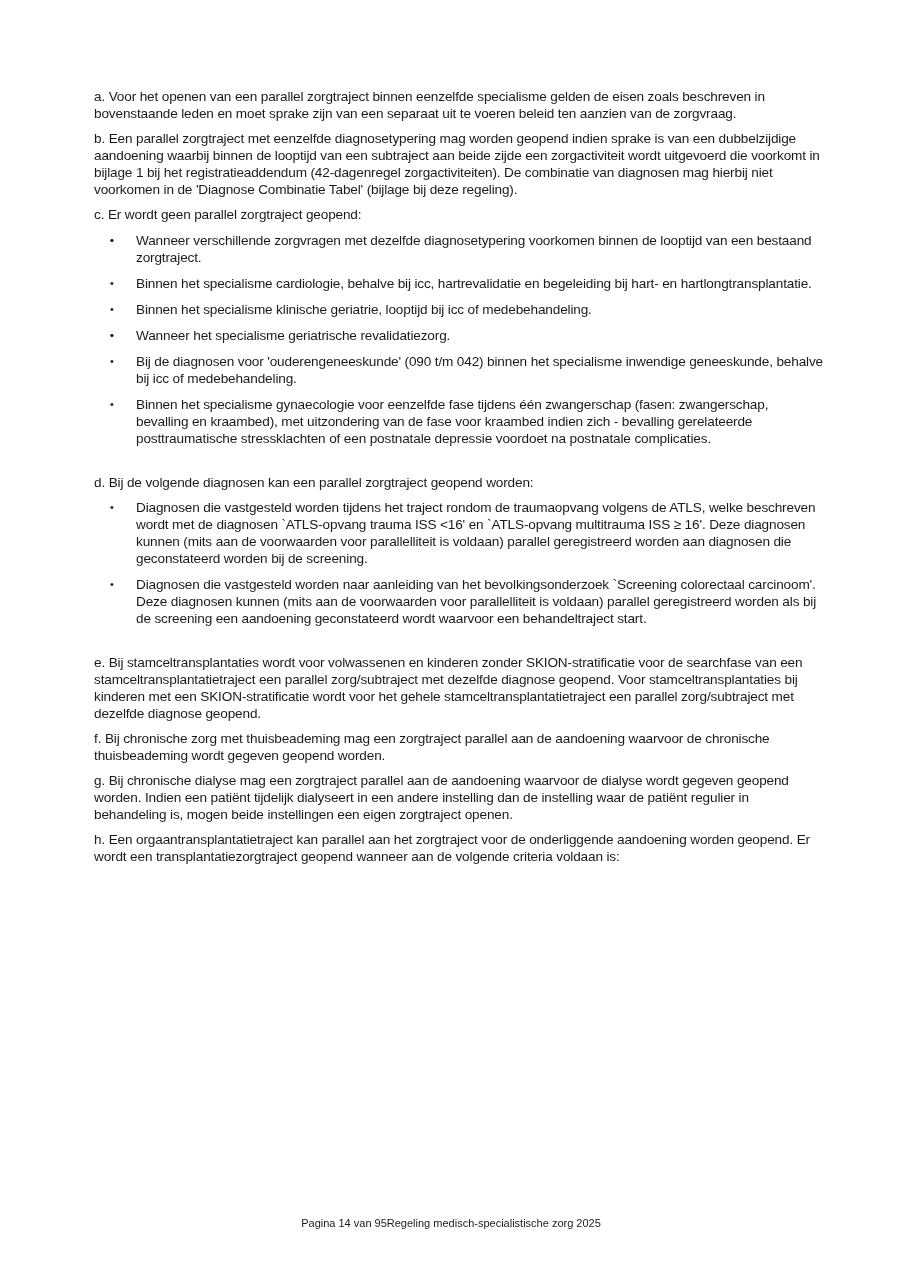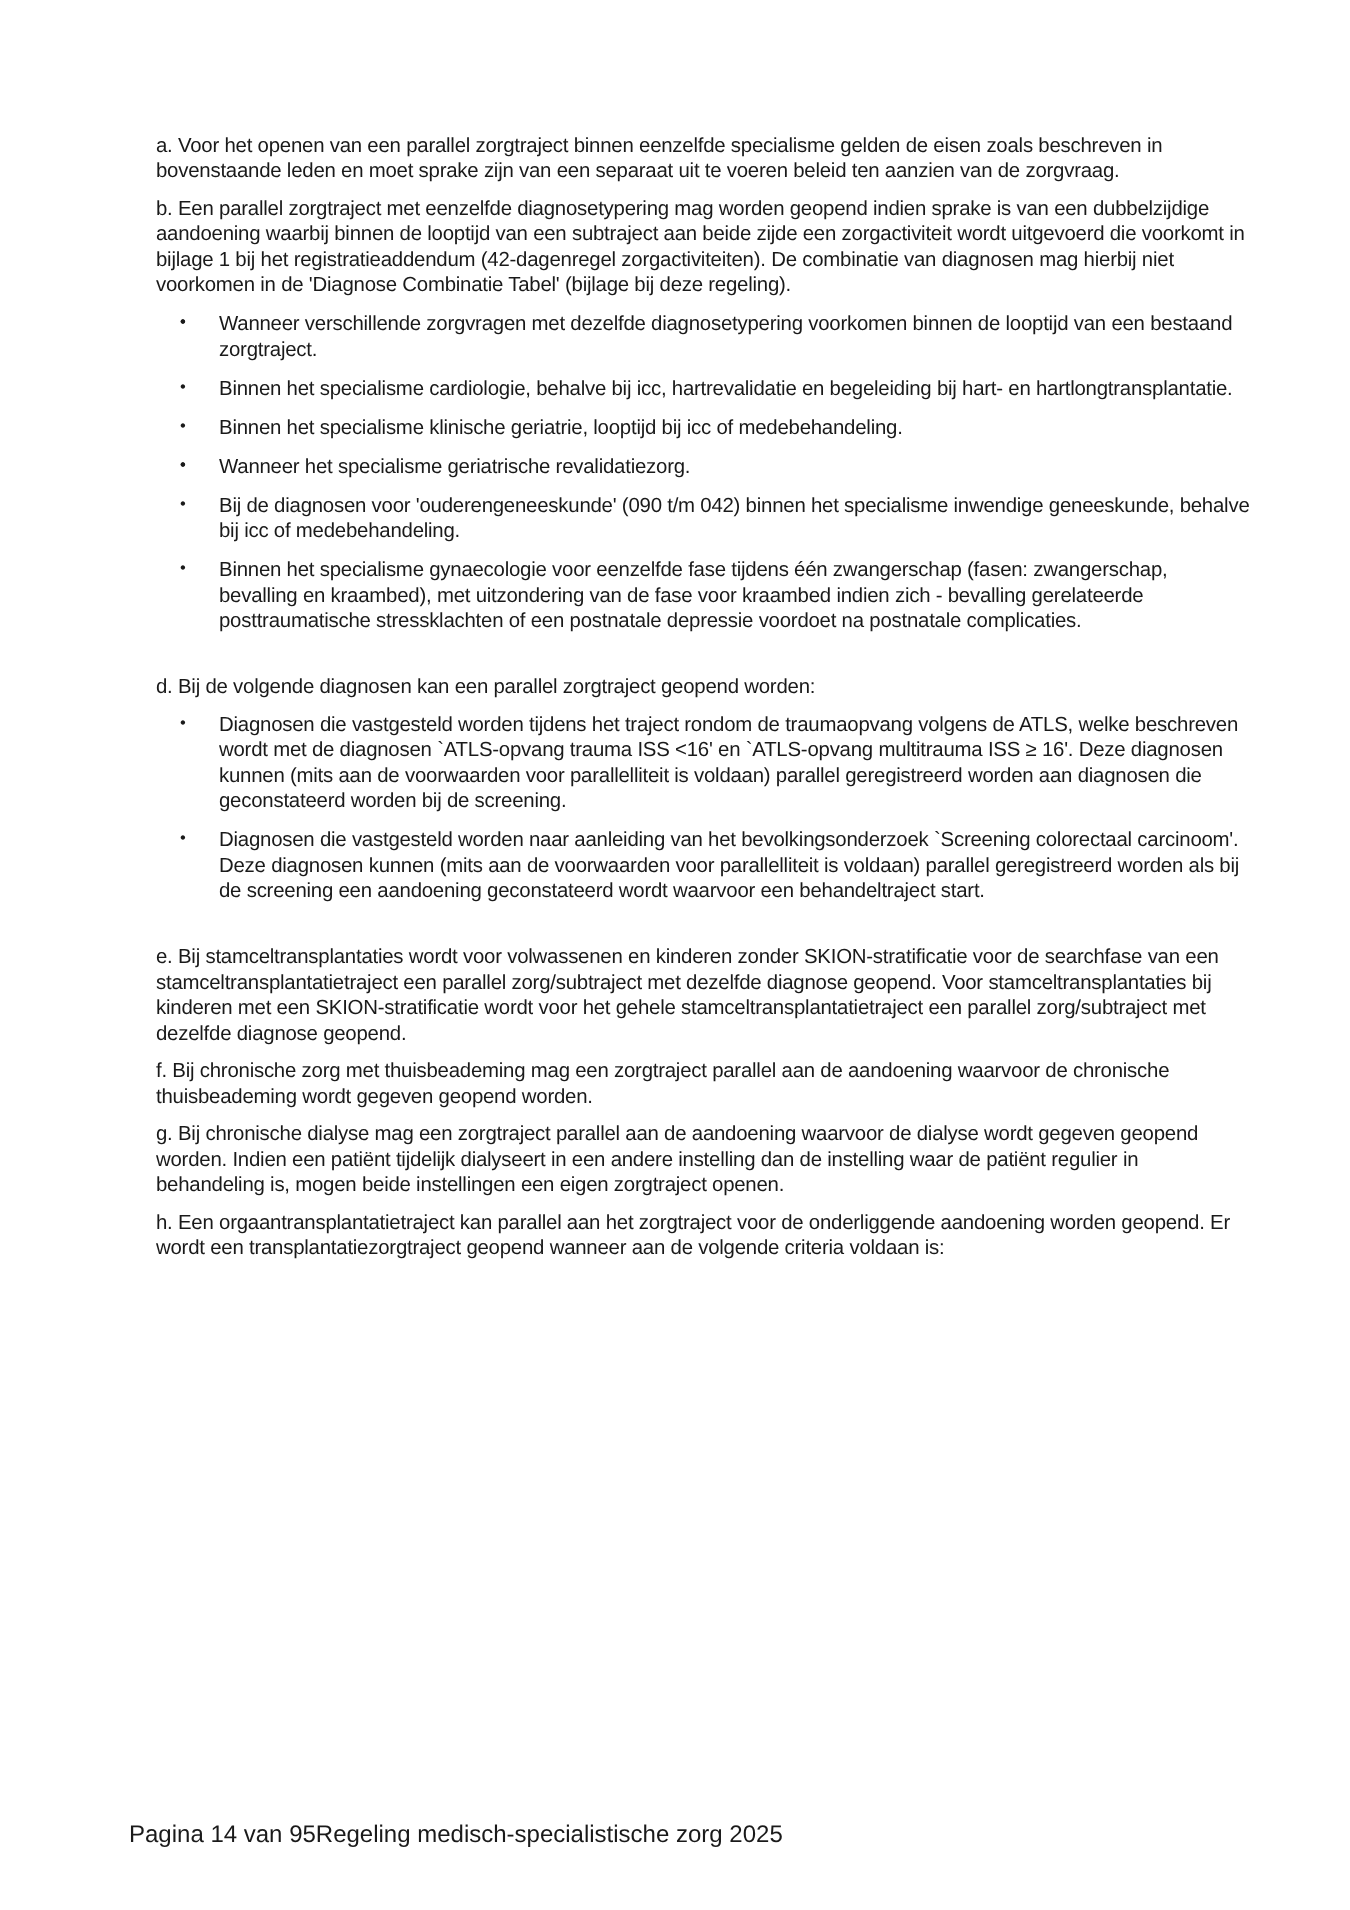--- a/index.html
+++ b/index.html
@@ -2,41 +2,42 @@
 <html><head>
 <meta charset="utf-8">
 <style>
   html, body { margin: 0; padding: 0; background: #ffffff; }
   body {
     width: 900px; height: 1273px; position: relative; overflow: hidden;
     font-family: "Liberation Sans", sans-serif;
     color: #1a1a1a;
   }
   .page {
-    position: absolute; left: 104px; top: 88px; width: 730px;
+    position: absolute; left: 94px; top: 88px; width: 730px;
     font-size: 13.6px; line-height: 17px; letter-spacing: -0.15px;
   }
   p { margin: 0 0 8px 0; }
   ul { list-style: none; margin: 0 0 8px 0; padding: 0; }
   li { position: relative; padding-left: 42px; margin: 0 0 9px 0; }
   li .bullet {
     position: absolute; left: 16px; top: 0; font-size: 11px;
   }
   .spacer { height: 18px; }
   .footer {
     position: absolute; left: 86px; top: 1215px; width: 730px;
-    font-size: 16px; line-height: 17px; display: flex; justify-content: flex-start;
+    font-size: 11px; line-height: 17px; display: flex; justify-content: center;
   }
 </style>
 </head>
 <body>
 
 <div class="page">
   <p>a. Voor het openen van een parallel zorgtraject binnen eenzelfde specialisme gelden de eisen zoals beschreven in bovenstaande leden en moet sprake zijn van een separaat uit te voeren beleid ten aanzien van de zorgvraag.</p>
   <p>b. Een parallel zorgtraject met eenzelfde diagnosetypering mag worden geopend indien sprake is van een dubbelzijdige aandoening waarbij binnen de looptijd van een subtraject aan beide zijde een zorgactiviteit wordt uitgevoerd die voorkomt in bijlage 1 bij het registratieaddendum (42-dagenregel zorgactiviteiten). De combinatie van diagnosen mag hierbij niet voorkomen in de 'Diagnose Combinatie Tabel' (bijlage bij deze regeling).</p>
+  <p>c. Er wordt geen parallel zorgtraject geopend:</p>
   <ul>
     <li><span class="bullet">•</span></li>
     <li><span class="bullet">•</span><span>Wanneer verschillende zorgvragen met dezelfde diagnosetypering voorkomen binnen de looptijd van een bestaand zorgtraject.</span></li>
     <li><span class="bullet">•</span><span>Binnen het specialisme cardiologie, behalve bij icc, hartrevalidatie en begeleiding bij hart- en hartlongtransplantatie.</span></li>
     <li><span class="bullet">•</span><span>Binnen het specialisme klinische geriatrie, looptijd bij icc of medebehandeling.</span></li>
     <li><span class="bullet">•</span></li>
     <li><span class="bullet">•</span><span>Wanneer het specialisme geriatrische revalidatiezorg.</span></li>
     <li><span class="bullet">•</span><span>Bij de diagnosen voor 'ouderengeneeskunde' (090 t/m 042) binnen het specialisme inwendige geneeskunde, behalve bij icc of medebehandeling.</span></li>
     <li><span class="bullet">•</span><span>Binnen het specialisme gynaecologie voor eenzelfde fase tijdens één zwangerschap (fasen: zwangerschap, bevalling en kraambed), met uitzondering van de fase voor kraambed indien zich - bevalling gerelateerde posttraumatische stressklachten of een postnatale depressie voordoet na postnatale complicaties.</span></li>
   </ul>

